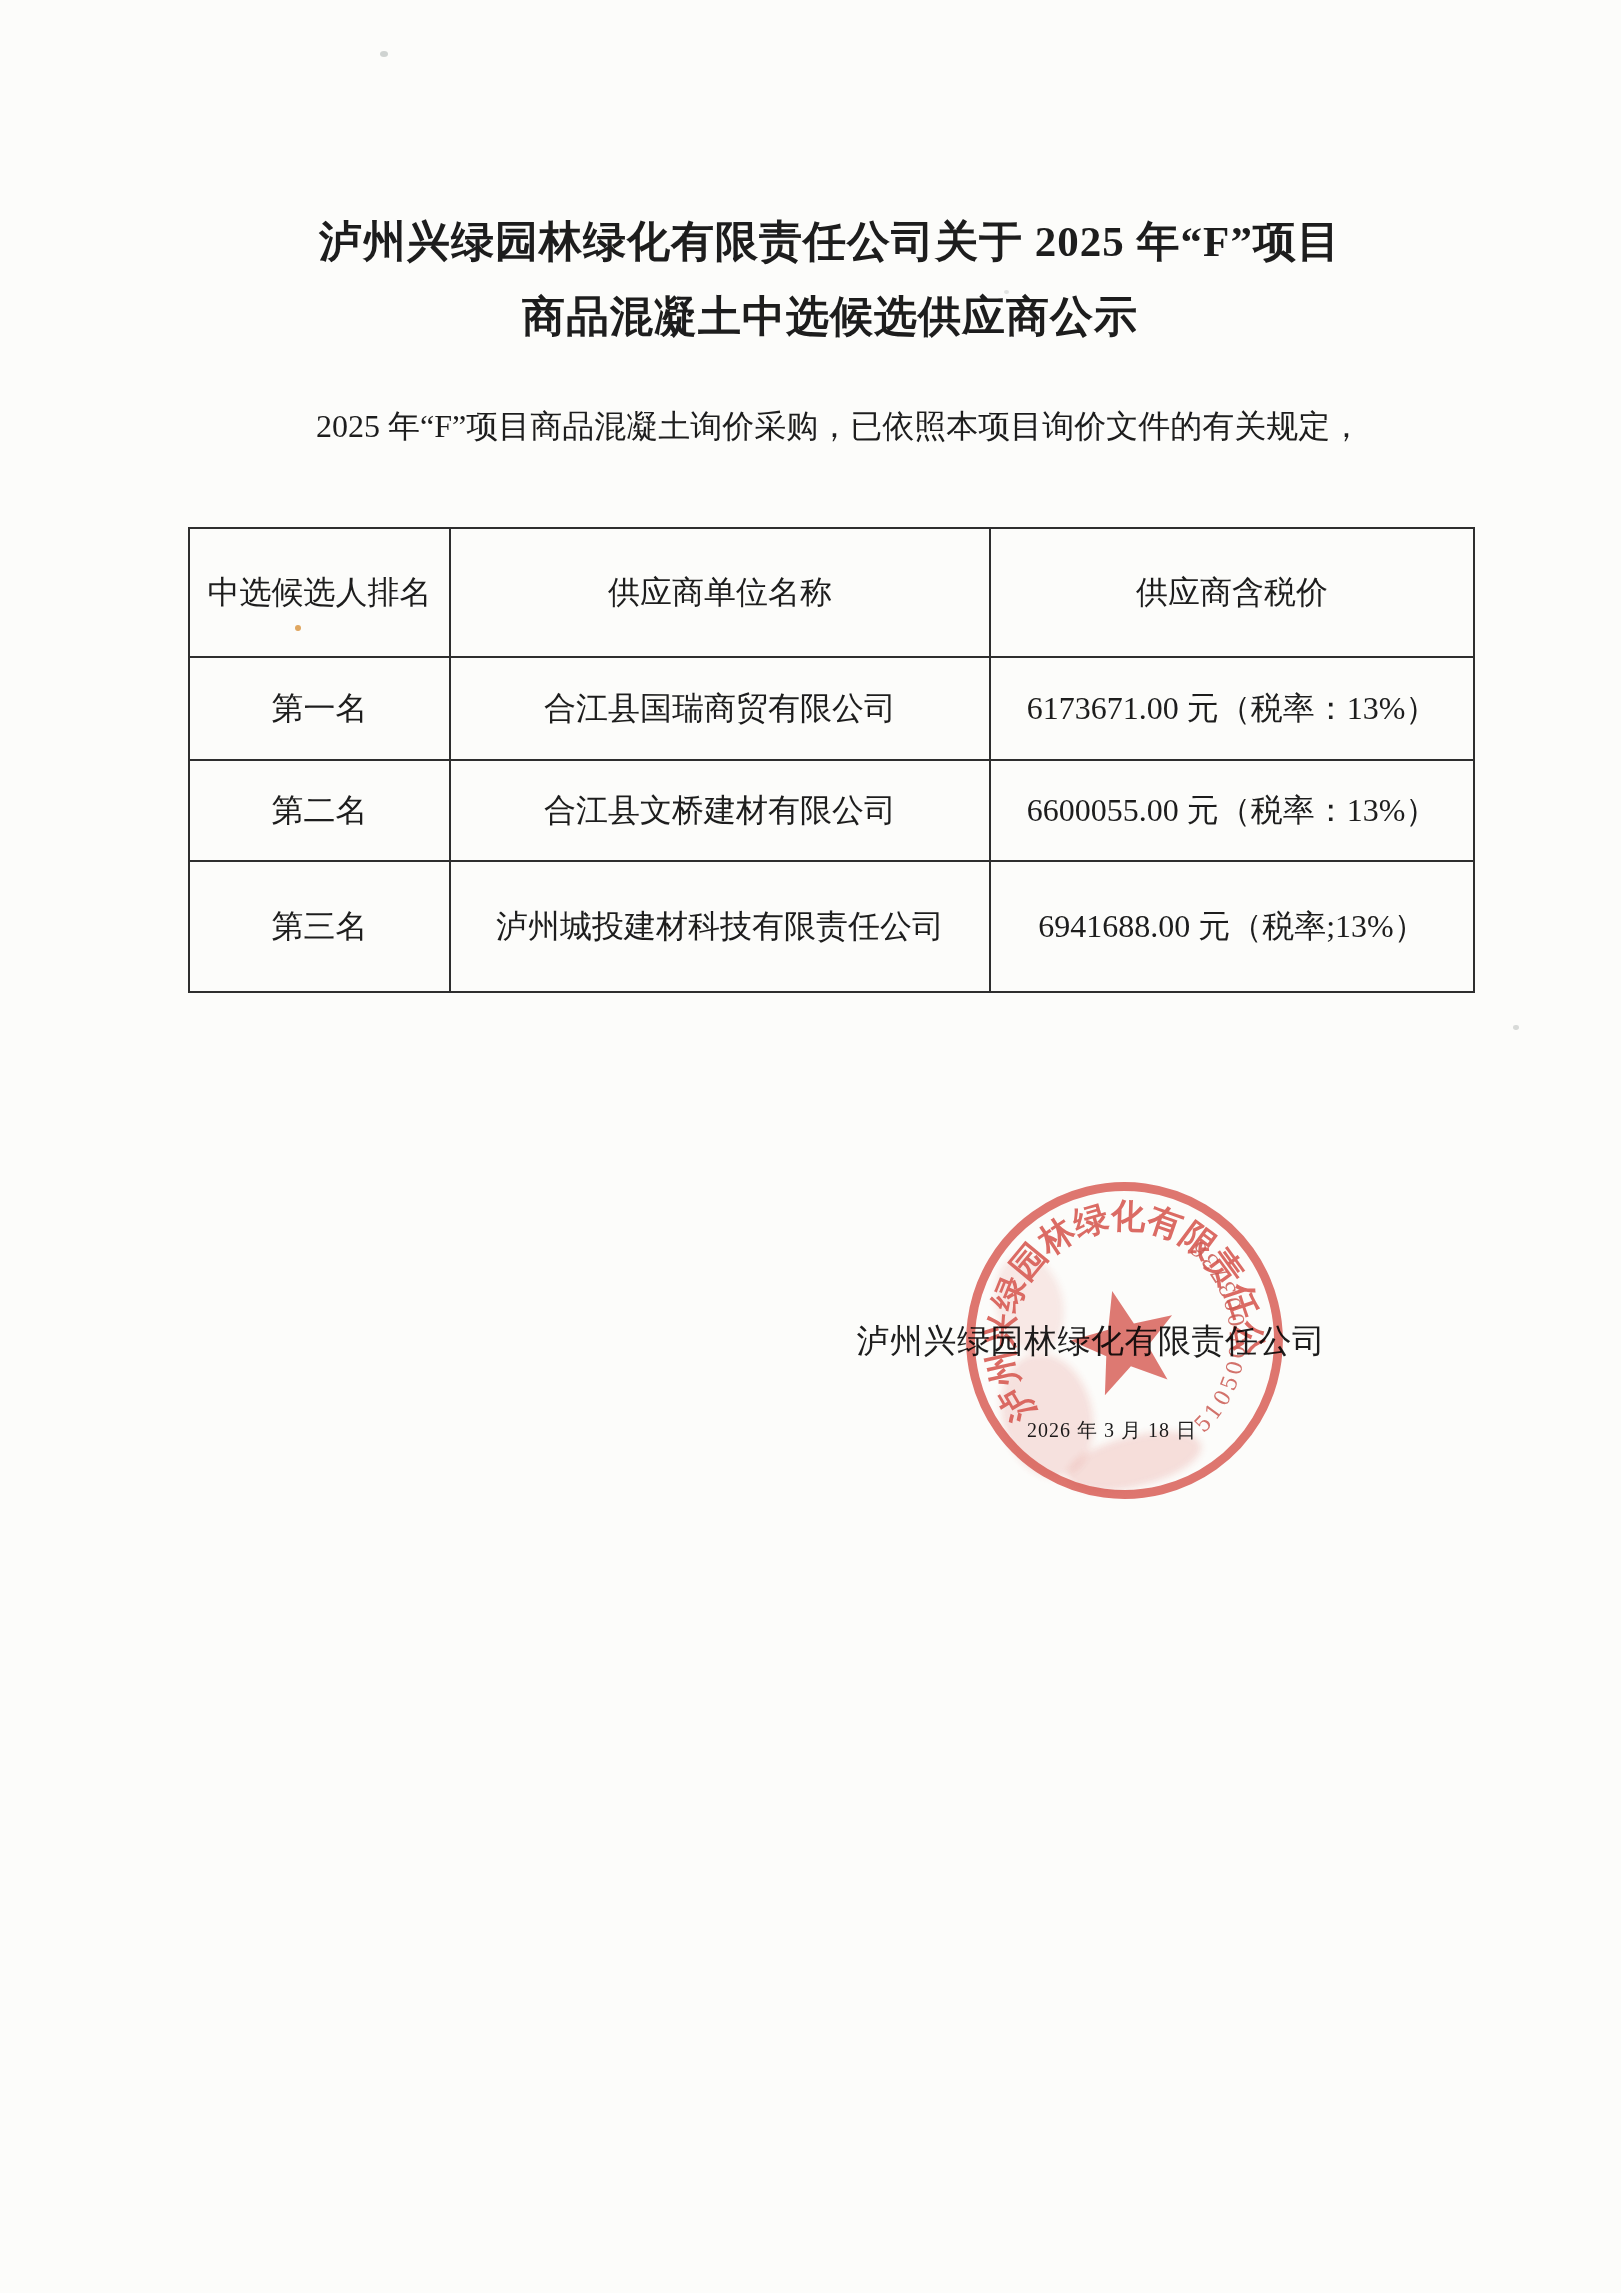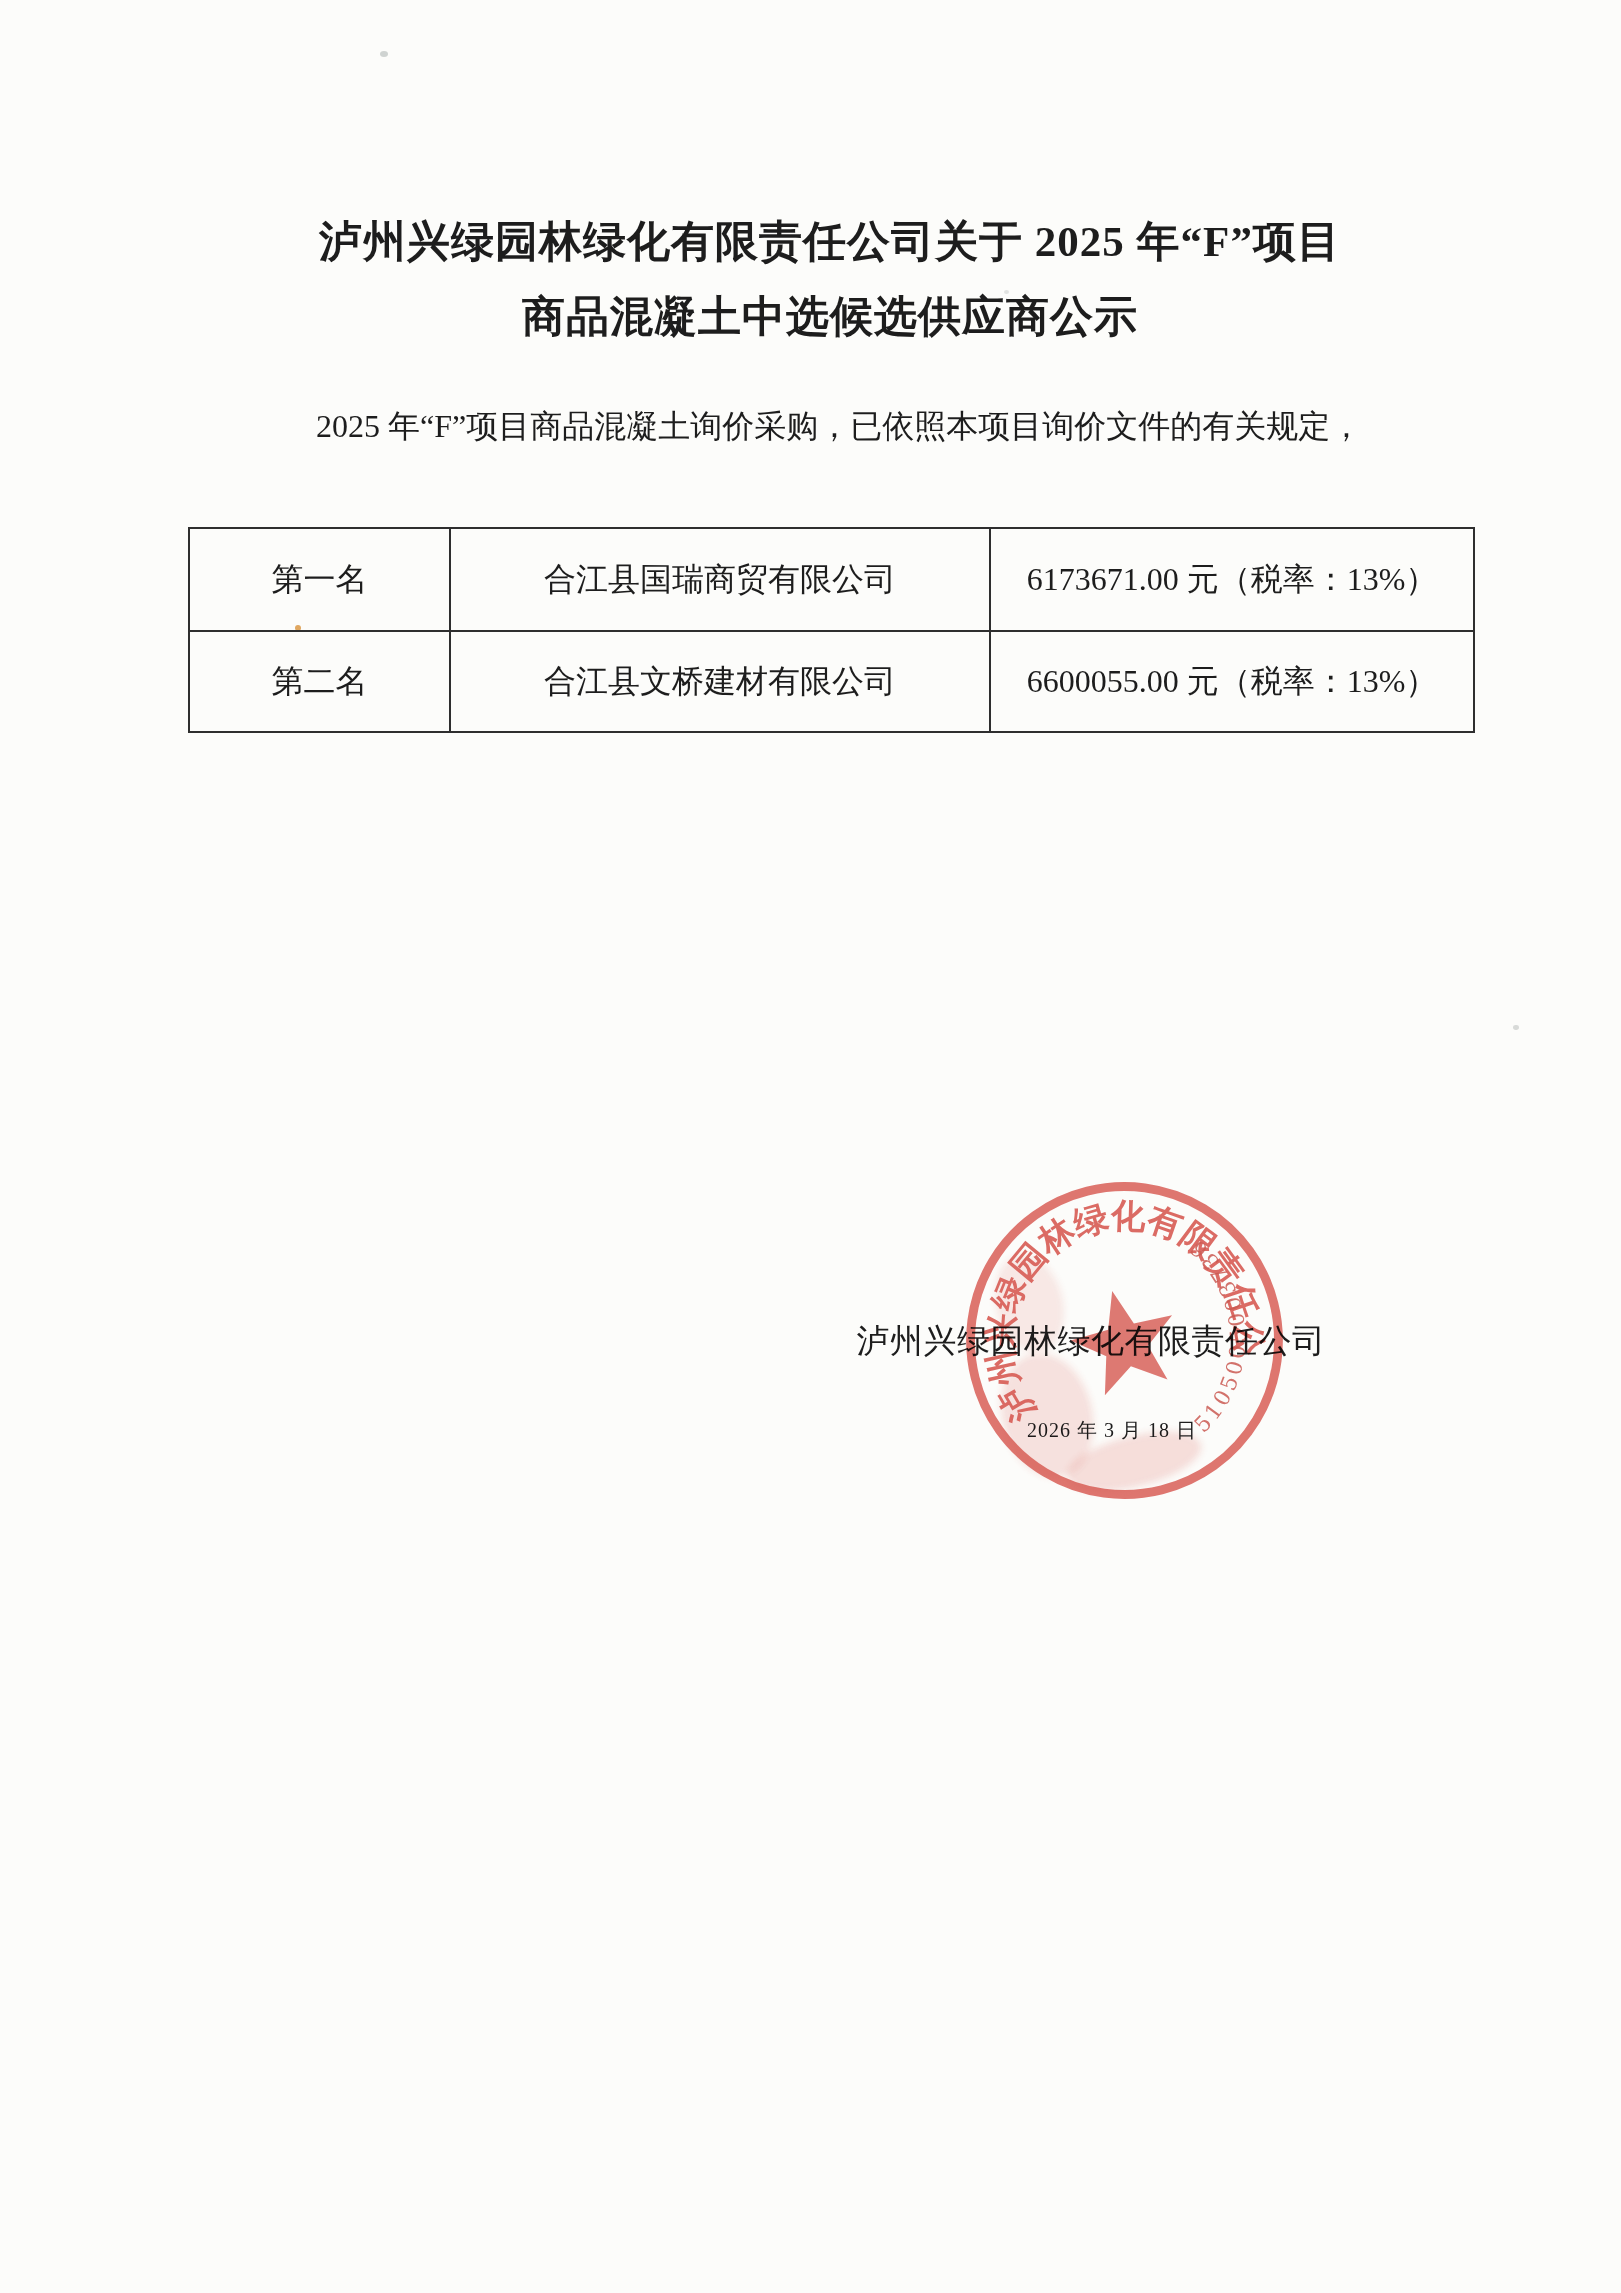--- a/index.html
+++ b/index.html
@@ -77,29 +77,39 @@
     <div class="pl1">2025 年“F”项目商品混凝土询价采购，已依照本项目询价文件的有关规定，</div>
   </div>
 
   <table class="suppliers">
     <colgroup>
       <col style="width:261px">
       <col style="width:540px">
       <col style="width:484px">
     </colgroup>
     <tbody>
+      <tr class="hdr">
+        <th>中选候选人排名</th>
+        <th>供应商单位名称</th>
+        <th>供应商含税价</th>
+      </tr>
       <tr class="r1">
         <td>第一名</td>
         <td>合江县国瑞商贸有限公司</td>
         <td>6173671.00 元（税率：13%）</td>
       </tr>
       <tr class="r2">
         <td>第二名</td>
         <td>合江县文桥建材有限公司</td>
         <td>6600055.00 元（税率：13%）</td>
+      </tr>
+      <tr class="r3">
+        <td>第三名</td>
+        <td>泸州城投建材科技有限责任公司</td>
+        <td>6941688.00 元（税率;13%）</td>
       </tr>
     </tbody>
   </table>
 
   <div class="sig-company">泸州兴绿园林绿化有限责任公司</div>
   <div class="sig-date">2026 年 3 月 18 日</div>
 
   <svg class="seal" viewBox="0 0 360 360">
     <defs>
       <filter id="sblur" x="-40%" y="-40%" width="180%" height="180%">

